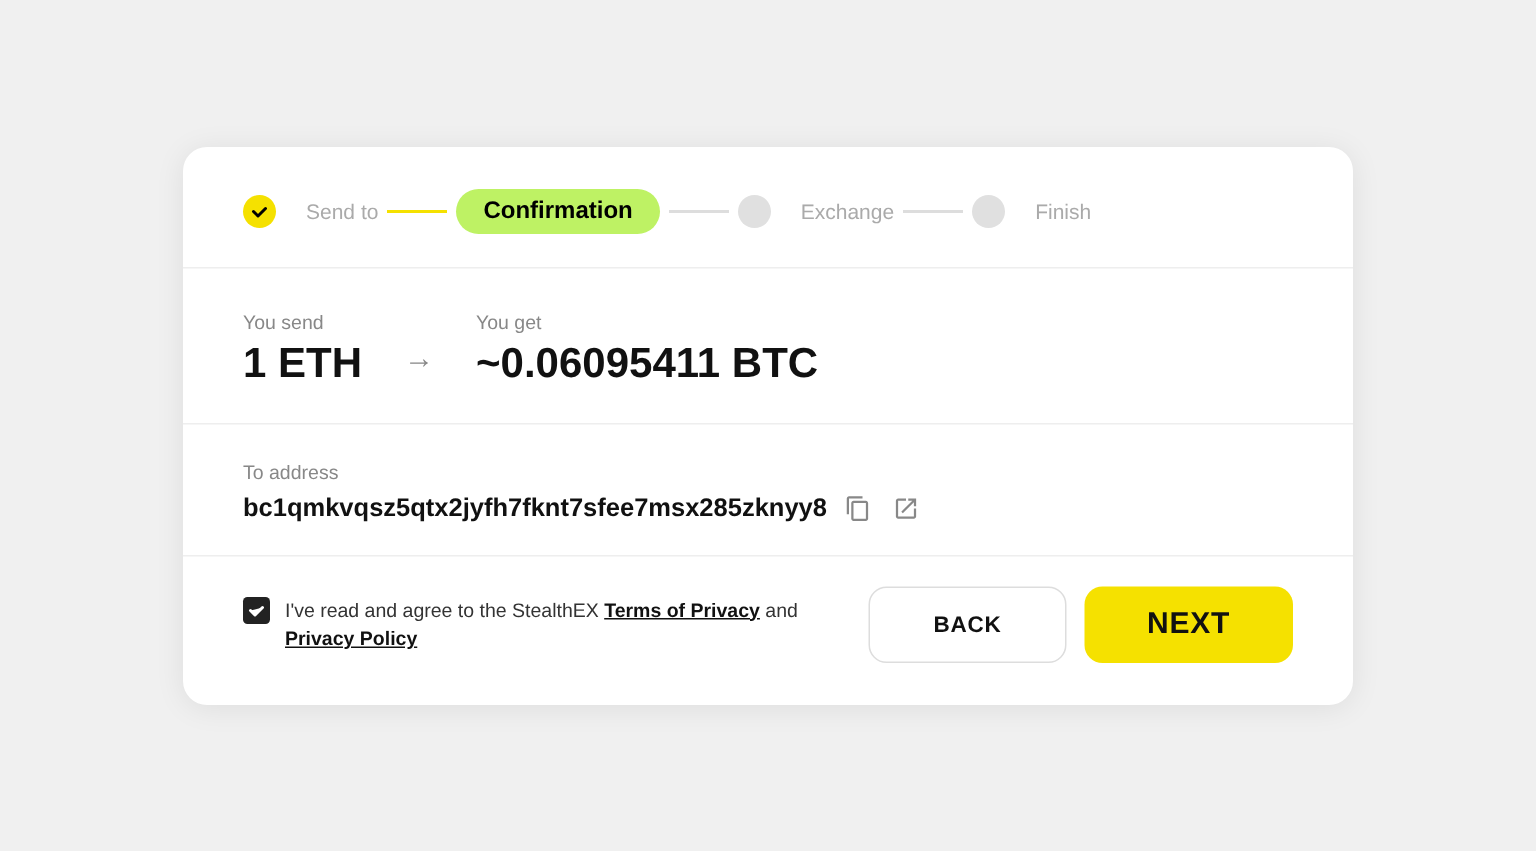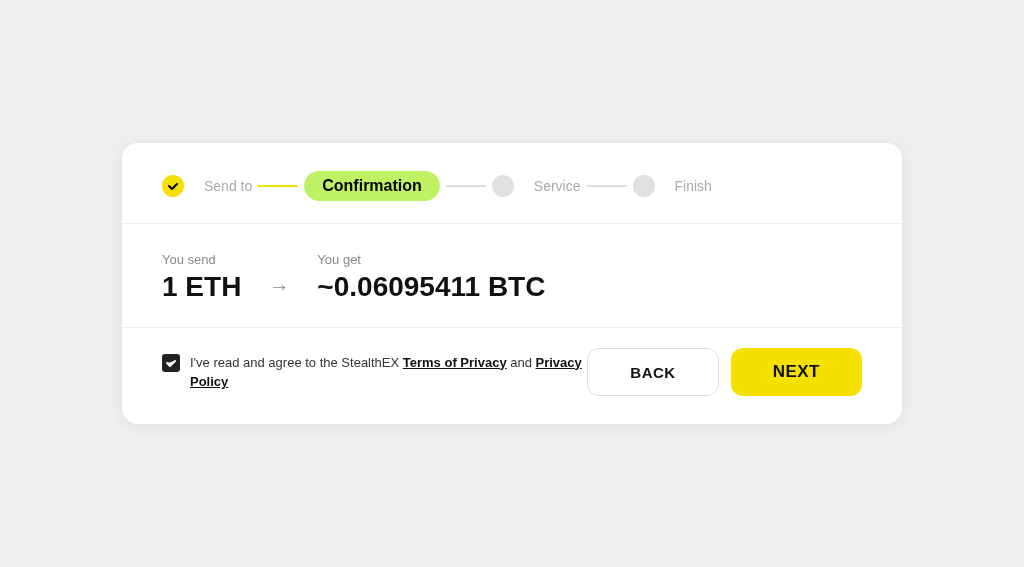--- a/index.html
+++ b/index.html
@@ -195,21 +195,21 @@
       font-weight: 700;
       color: #111;
       cursor: pointer;
       letter-spacing: 0.5px;
     }
     .btn-next {
       padding: 14px 42px;
       border-radius: 12px;
       border: none;
       background: #f5e100;
-      font-size: 17px;
+      font-size: 20px;
       font-weight: 700;
       color: #111;
       cursor: pointer;
       letter-spacing: 0.5px;
     }
   </style>
 </head>
 <body>
 
 <div class="card">
@@ -224,41 +224,57 @@
       </div>
       <span class="step-label">Send to</span>
     </div>
     <div class="step-connector done-line"></div>
     <div class="step">
       <span class="step-label active-label">Confirmation</span>
     </div>
     <div class="step-connector"></div>
     <div class="step">
       <div class="step-circle inactive"></div>
-      <span class="step-label">Service</span>
+      <span class="step-label">Exchange</span>
     </div>
     <div class="step-connector"></div>
     <div class="step">
       <div class="step-circle inactive"></div>
       <span class="step-label">Finish</span>
     </div>
   </div>
 
   <div class="exchange-section">
     <div class="exchange-col">
       <span class="exchange-label">You send</span>
       <span class="exchange-value">1 ETH</span>
     </div>
     <span class="arrow-icon">→</span>
     <div class="exchange-col">
       <span class="exchange-label">You get</span>
       <span class="exchange-value">~0.06095411 BTC</span>
     </div>
   </div>
 
+  <div class="address-section">
+    <div class="address-label">To address</div>
+    <div class="address-row">
+      <span class="address-value">bc1qmkvqsz5qtx2jyfh7fknt7sfee7msx285zknyy8</span>
+      <button class="icon-btn" title="Copy">
+        <svg viewBox="0 0 24 24" xmlns="http://www.w3.org/2000/svg">
+          <path d="M16 1H4C3 1 2 2 2 3v14h2V3h12V1zm3 4H8C7 5 6 6 6 7v14c0 1 1 2 2 2h11c1 0 2-1 2-2V7c0-1-1-2-2-2zm0 16H8V7h11v14z"></path>
+        </svg>
+      </button>
+      <button class="icon-btn" title="Open">
+        <svg viewBox="0 0 24 24" xmlns="http://www.w3.org/2000/svg">
+          <path d="M19 19H5V5h7V3H5C4 3 3 4 3 5v14c0 1 1 2 2 2h14c1 0 2-1 2-2v-7h-2v7zM14 3v2h3.6l-9.8 9.8 1.4 1.4L19 6.4V10h2V3h-7z"></path>
+        </svg>
+      </button>
+    </div>
+  </div>
 
   <div class="card-footer">
     <div class="terms-row">
       <div class="checkbox-custom">
         <svg viewBox="0 0 12 12" fill="none" xmlns="http://www.w3.org/2000/svg">
           <path d="M2 6l3 3 5-5" stroke="#fff" stroke-width="2" stroke-linecap="round" stroke-linejoin="round"></path>
         </svg>
       </div>
       <span class="terms-text">
         <span>I've read and agree to the StealthEX </span><a href="#">Terms of Privacy</a><span> and </span><a href="#">Privacy Policy</a>

